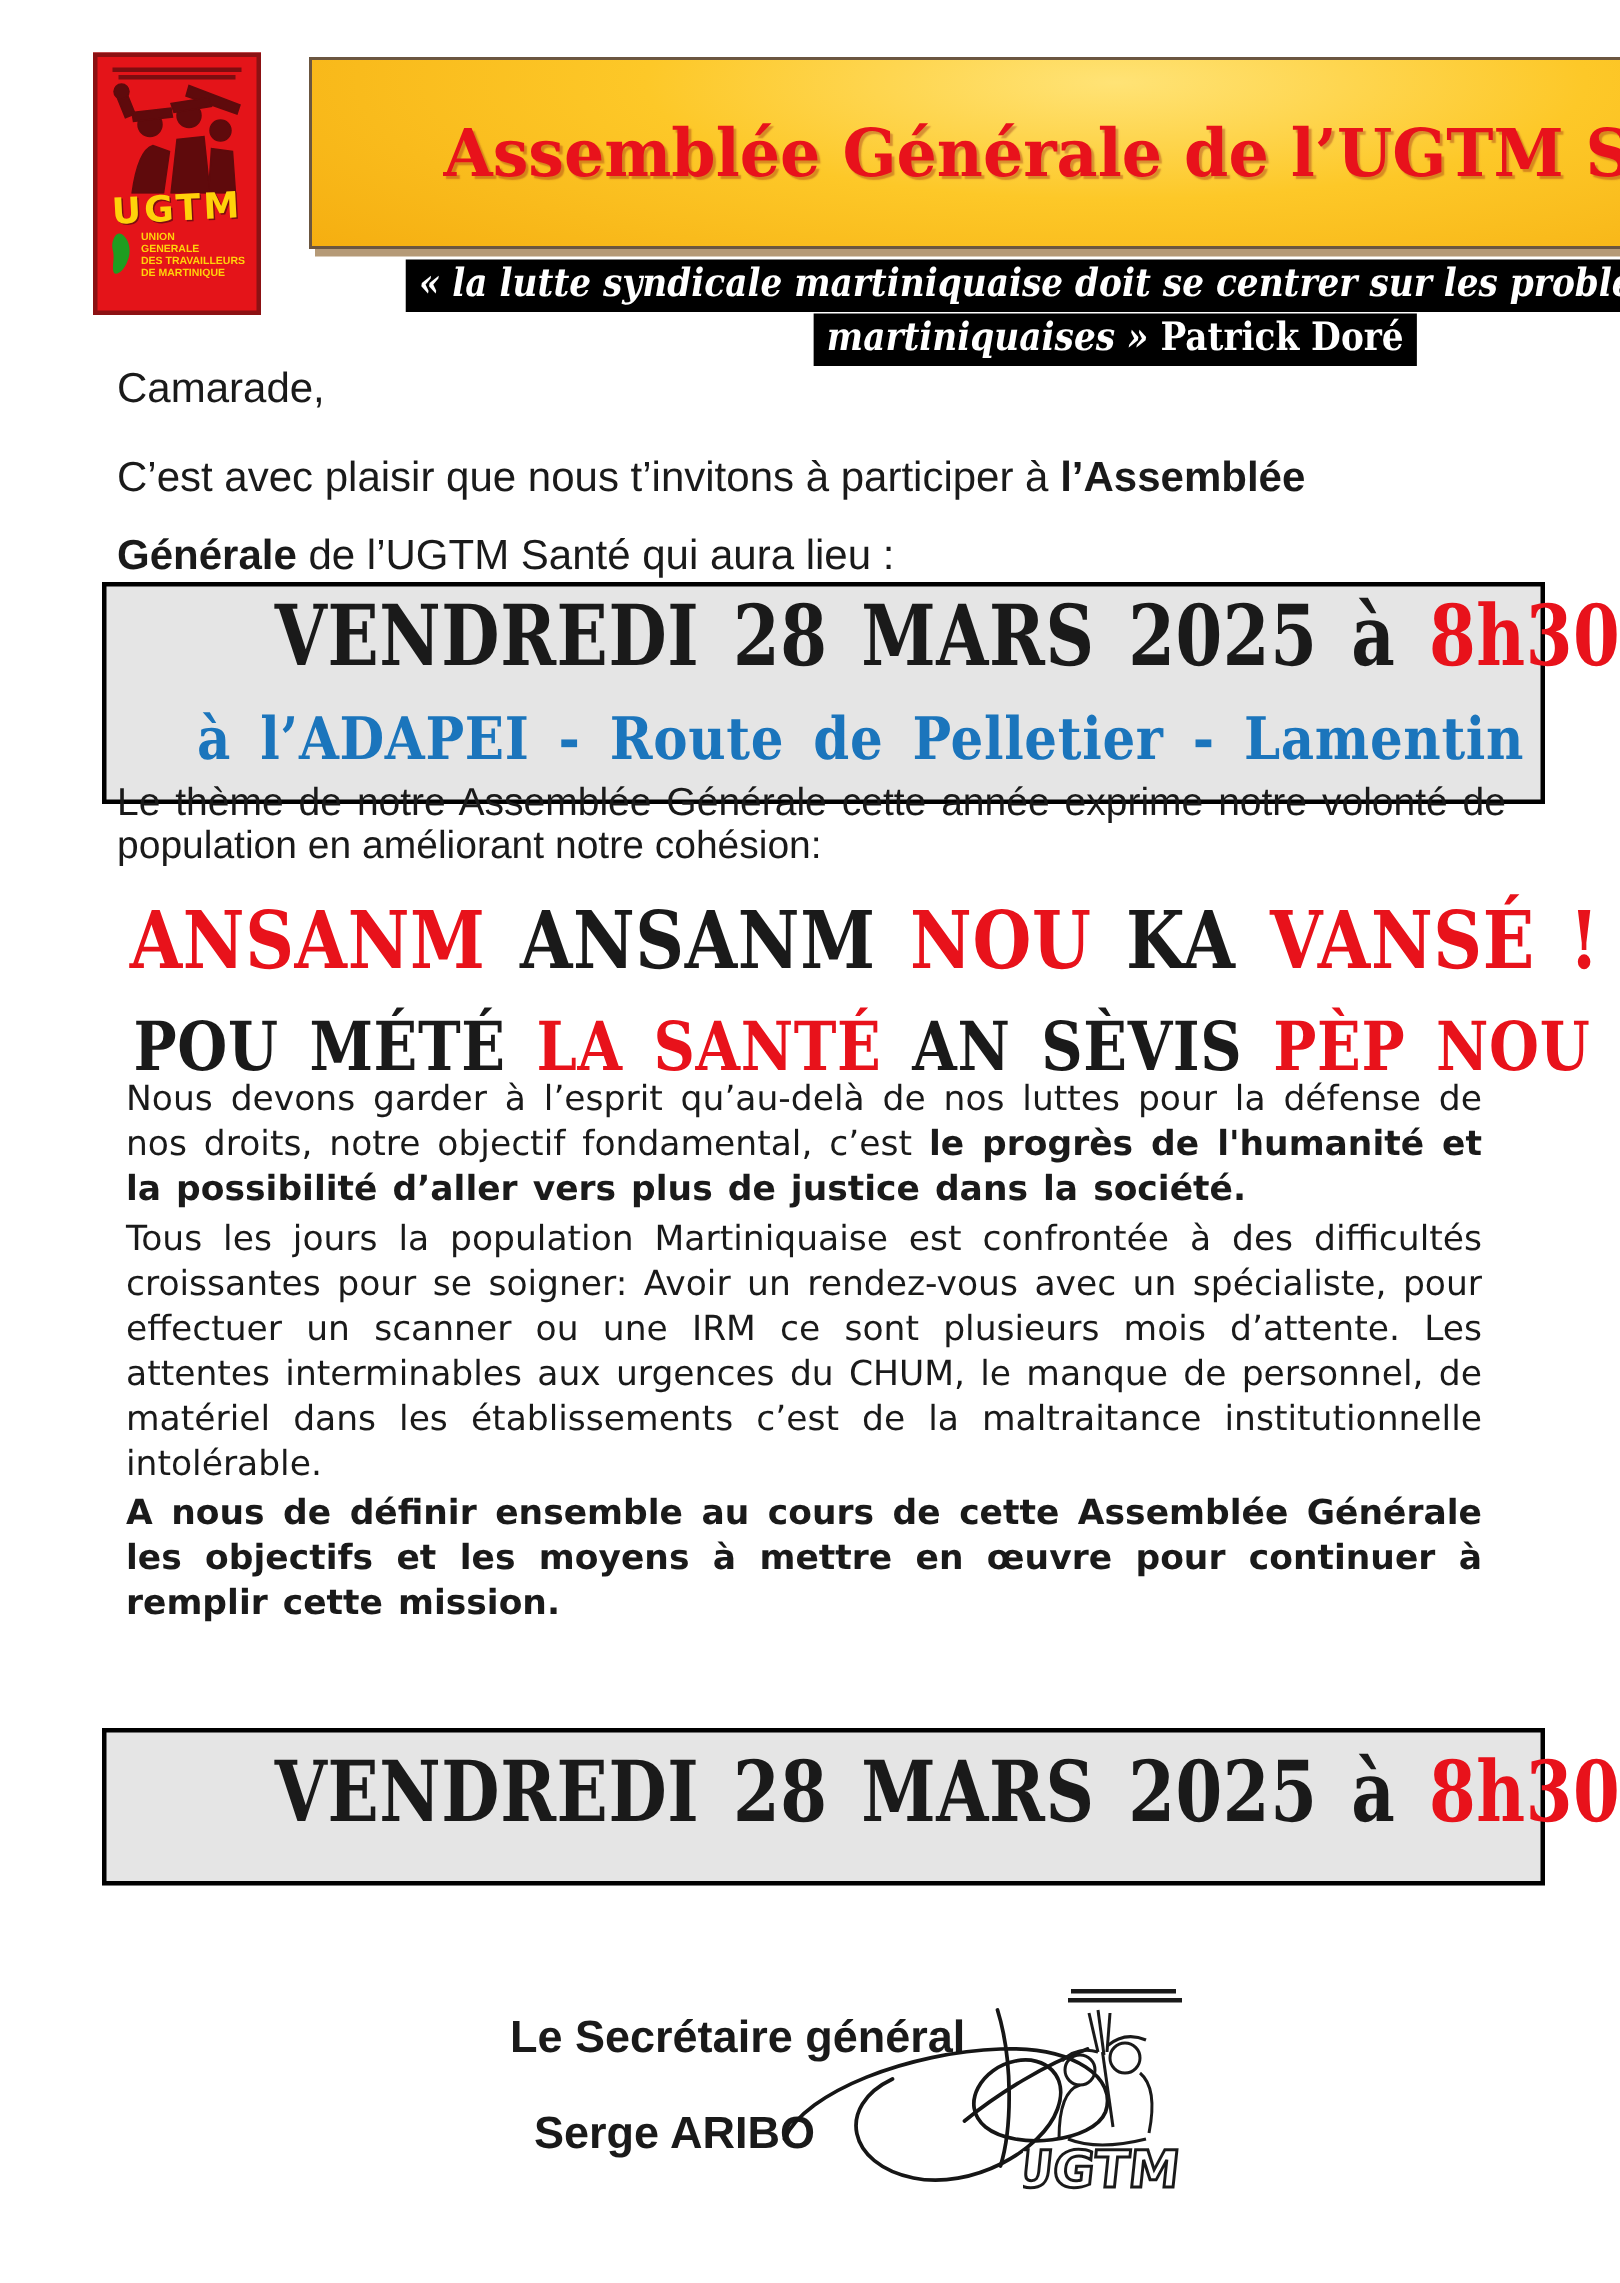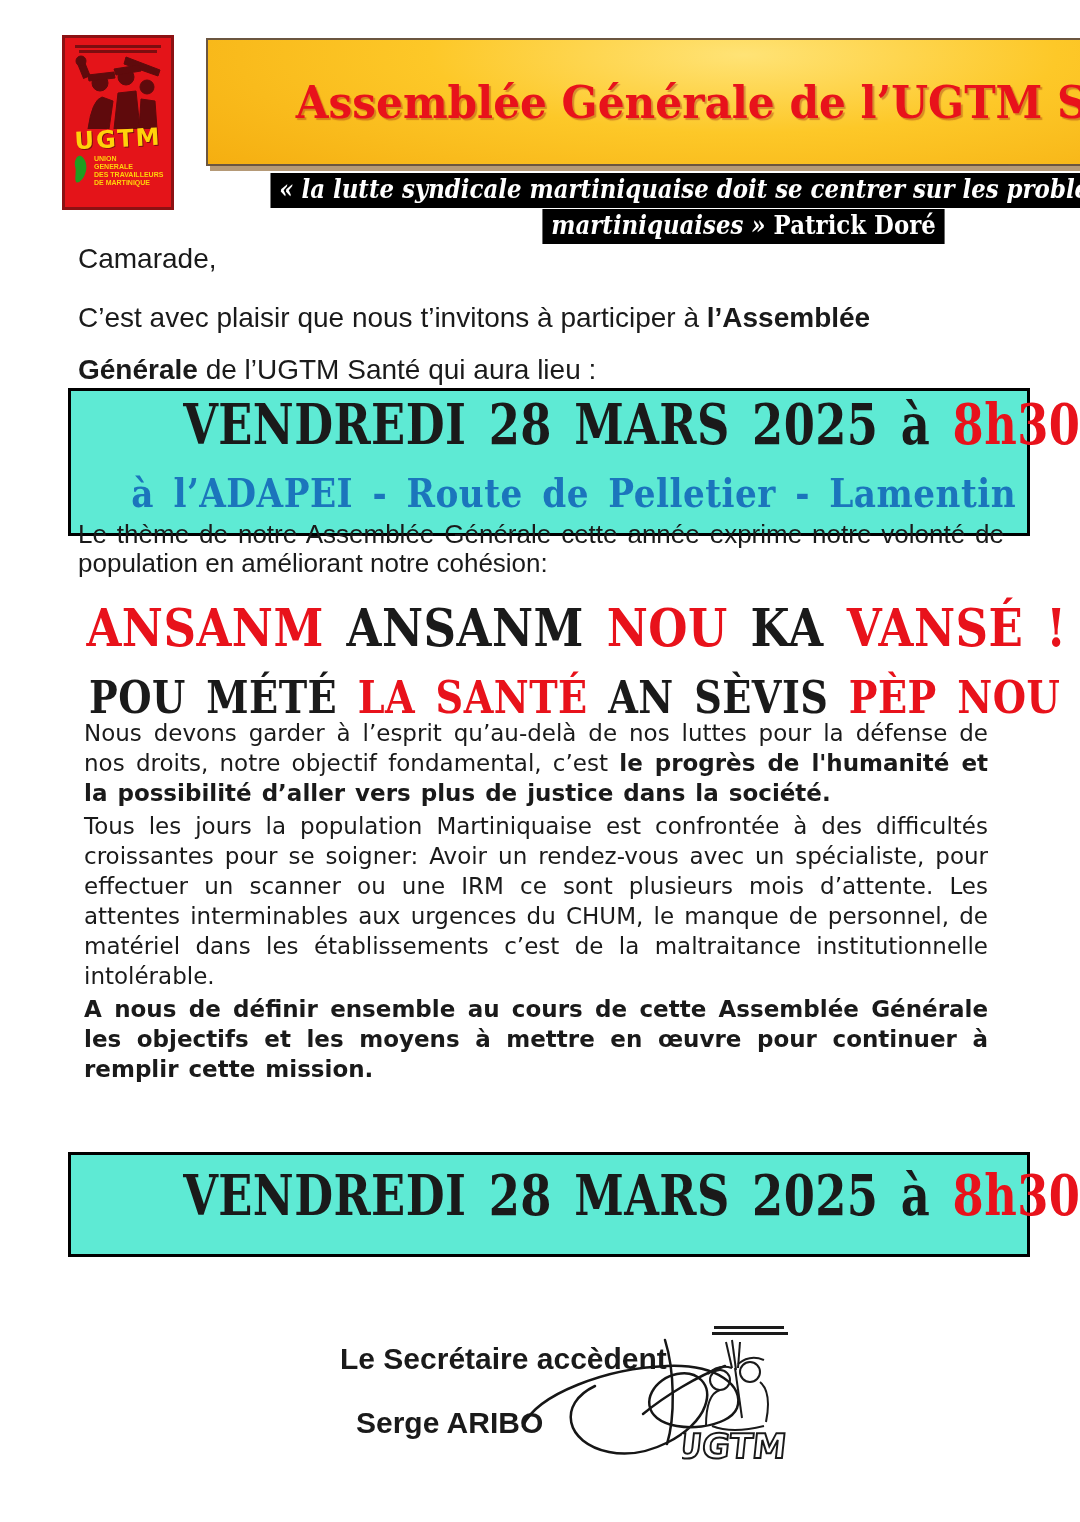--- a/index.html
+++ b/index.html
@@ -48,21 +48,21 @@
     font-family:"DejaVu Serif", serif; font-weight:bold; font-size:26px;
     transform:scaleX(0.88); white-space:nowrap;
   }
 
   
   .salutation { position:absolute; top:243px; left:78px; font-size:28px; }
   .intro { position:absolute; top:292px; left:78px; right:84px; font-size:28px; line-height:52px; }
 
   .date-box, .closing-box {
     position:absolute; left:68px; right:50px;
-    border:3px solid #000; background:#5eead4; text-align:center;
+    border:3px solid #000; background:#e5e5e5; text-align:center;
   }
   .date-box { top:388px; padding:2px 0 8px; }
   .poster {
     font-family:"DejaVu Serif", serif; font-weight:bold;
     display:inline-block; white-space:nowrap; transform:scaleX(0.8);
     word-spacing:8px; letter-spacing:0.5px;
   }
   .date-line1 { line-height:62px; } .date-line1 .poster { font-size:56px; }
   .date-line2 { line-height:46px; } .date-line2 .poster { font-size:39px; transform:scaleX(0.88); }
 
@@ -170,21 +170,21 @@
     <p><span style="font-weight: bold;">A nous de définir ensemble au cours de cette Assemblée Générale les objectifs et les moyens à mettre en œuvre pour continuer à remplir cette mission.</span></p>
   </div>
 
 <div class="closing-box">
   <div class="closing-line2">
     <span class="poster"><span style="color: rgb(26, 26, 26);">VENDREDI 28 MARS 2025 à </span><span style="color: rgb(232, 18, 27);">8h30</span></span>
   </div>
 </div>
 
 <div class="signature">
-  <div class="sig-role">Le Secrétaire accèdent</div>
+  <div class="sig-role">Le Secrétaire général</div>
   <div class="sig-name">Serge ARIBO</div>
 
   <svg class="sig-scribble" width="250" height="165" viewBox="0 0 250 165">
     <g fill="none" stroke="#161616" stroke-width="2.5" stroke-linecap="round">
       <path d="M8,102 C22,70 92,44 152,42 C202,40 230,62 222,84 C214,104 162,110 142,94 C124,79 140,54 162,50 C182,46 198,60 190,82 C180,110 132,136 94,128 C50,119 42,80 80,62"></path>
       <path d="M150,16 C160,48 160,94 152,120"></path>
       <path d="M128,90 C150,72 182,52 210,42"></path>
     </g>
   </svg>
 

